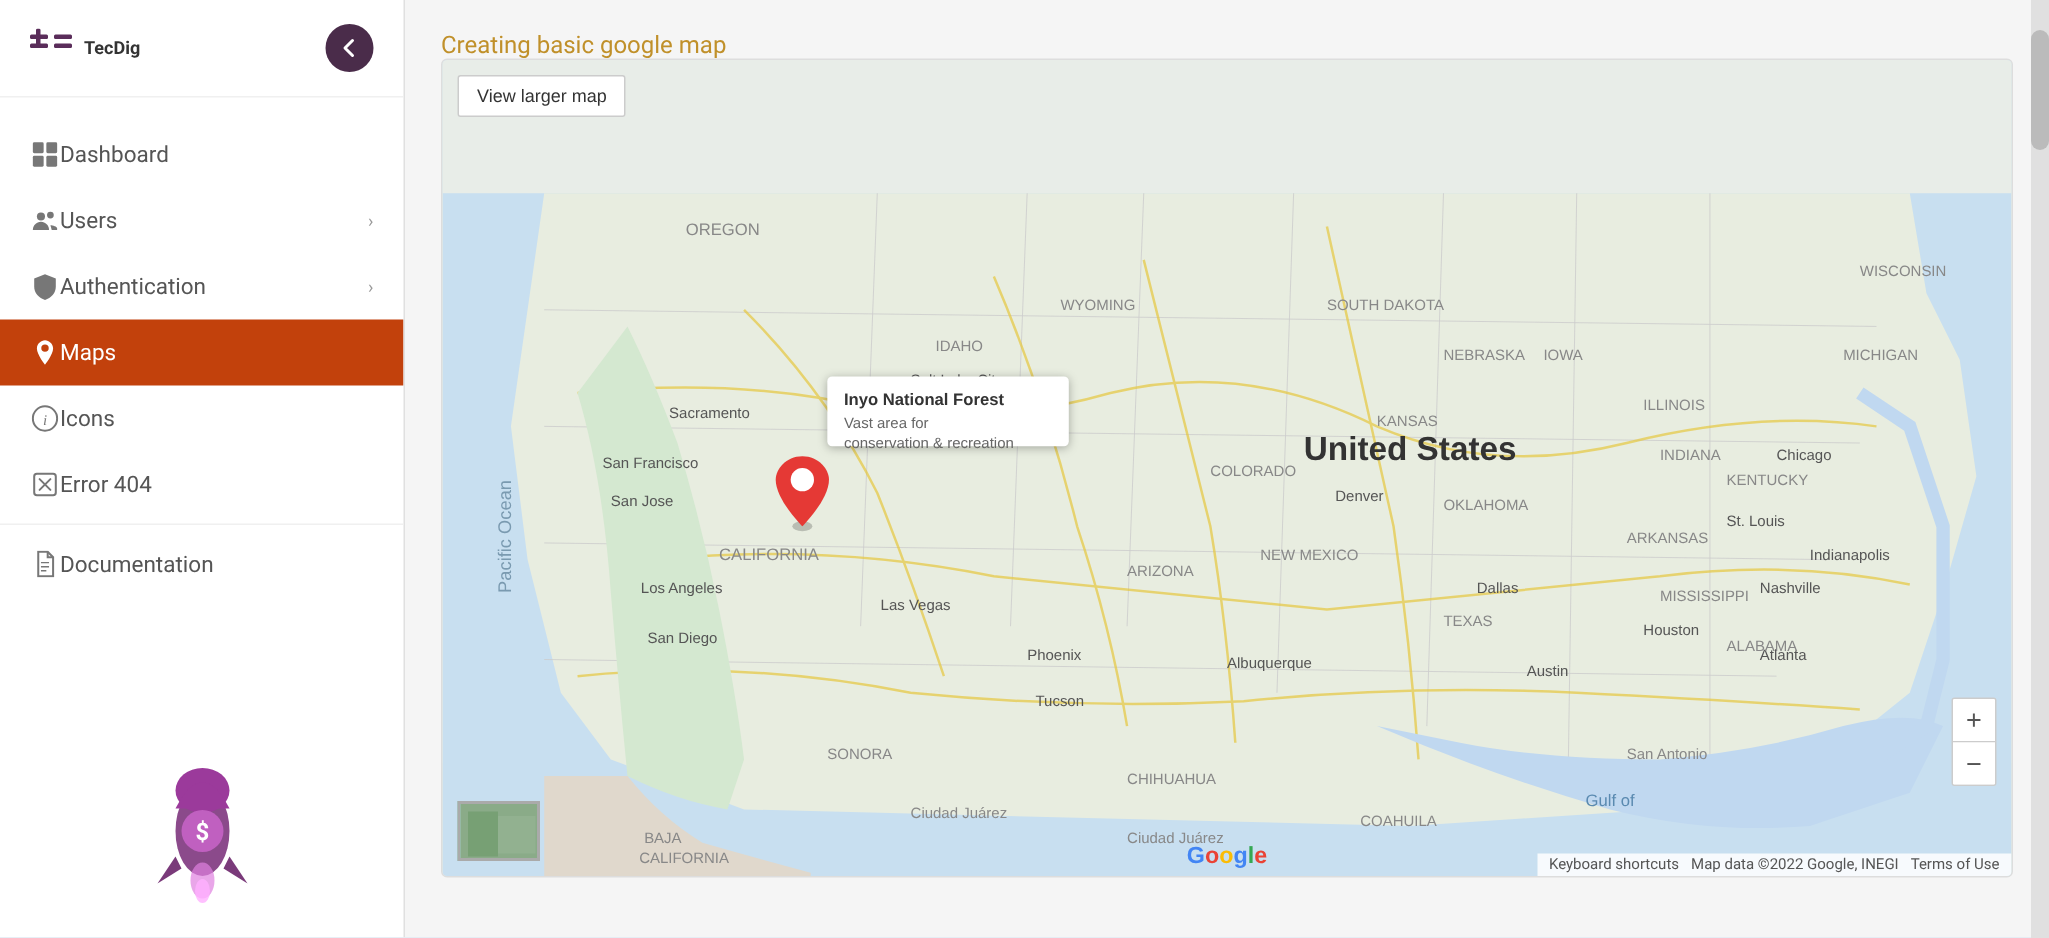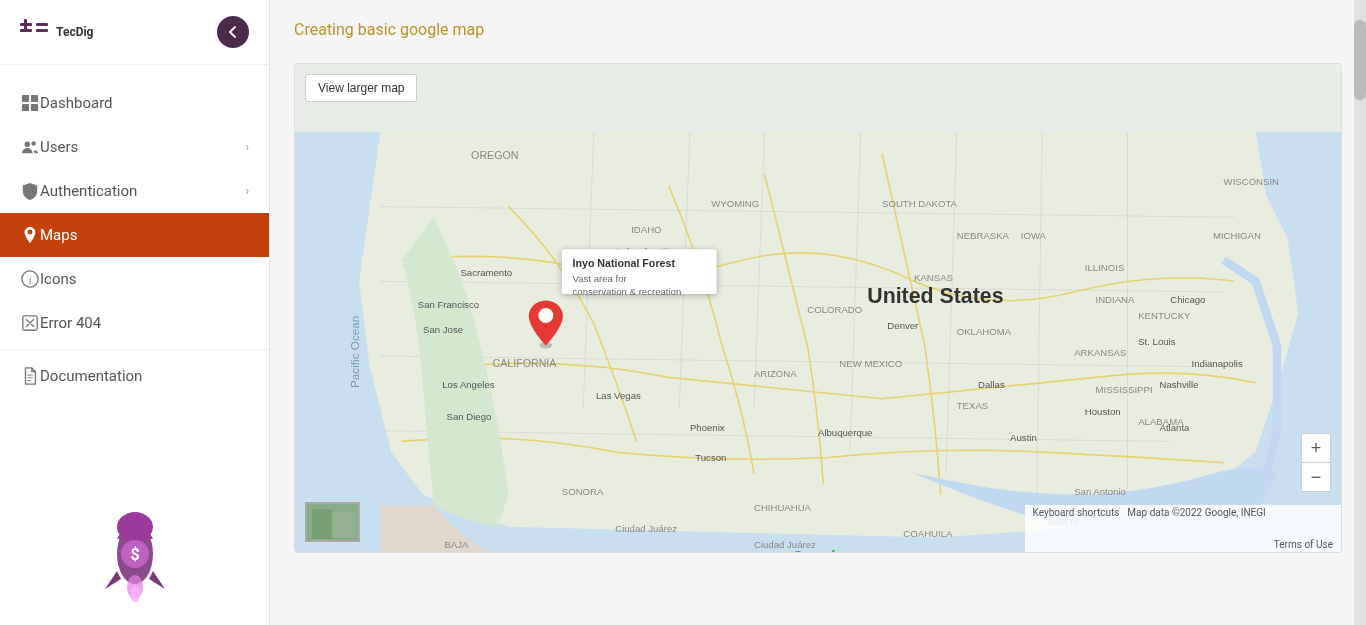--- a/index.html
+++ b/index.html
@@ -112,31 +112,31 @@
     .main-content {
       flex: 1;
       overflow-y: auto;
       padding: 20px 24px;
       background: #f5f5f5;
     }
 
     .page-title {
       color: #c0902a;
       font-size: 16px;
-      margin-bottom: 24px;
+      margin-bottom: 0;
       font-weight: 400;
     }
 
     .map-container {
       border: 1px solid #ddd;
       border-radius: 4px;
       overflow: hidden;
       position: relative;
       background: #e8f0e8;
-      height: 490px;
+      height: 546px;
       padding-left: 14px;
     }
 
     .view-larger-map-btn {
       position: absolute;
       top: 10px;
       left: 10px;
       background: white;
       border: 1px solid #ccc;
       padding: 6px 12px;
@@ -479,20 +479,20 @@
       <svg width="55" height="40" viewBox="0 0 55 40">
         <rect width="55" height="40" fill="#8aab88"></rect>
         <rect x="5" y="5" width="20" height="30" fill="#6a9a68" opacity="0.6"></rect>
         <rect x="25" y="8" width="25" height="25" fill="#9ab898" opacity="0.5"></rect>
       </svg>
     </div>
 
     <div class="map-footer">
       <span style="cursor:pointer; color:#555;">Keyboard shortcuts</span>
       <span>Map data ©2022 Google, INEGI</span>
-      <span style="cursor:pointer; color:#555;margin-top:32px;">Terms of Use</span>
+      <span style="cursor:pointer; color:#555;">Terms of Use</span>
     </div>
   </div>
 </main>
 
 <div class="scrollbar">
   <div class="scrollbar-thumb"></div>
 </div>
 
 </body></html>

